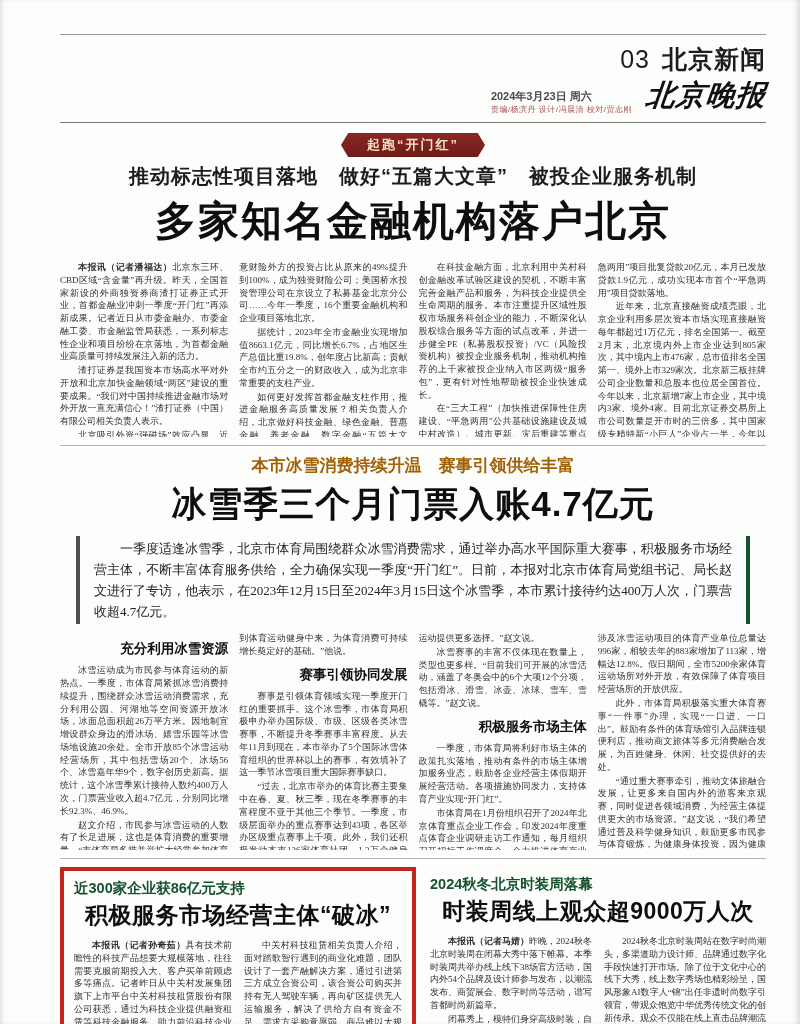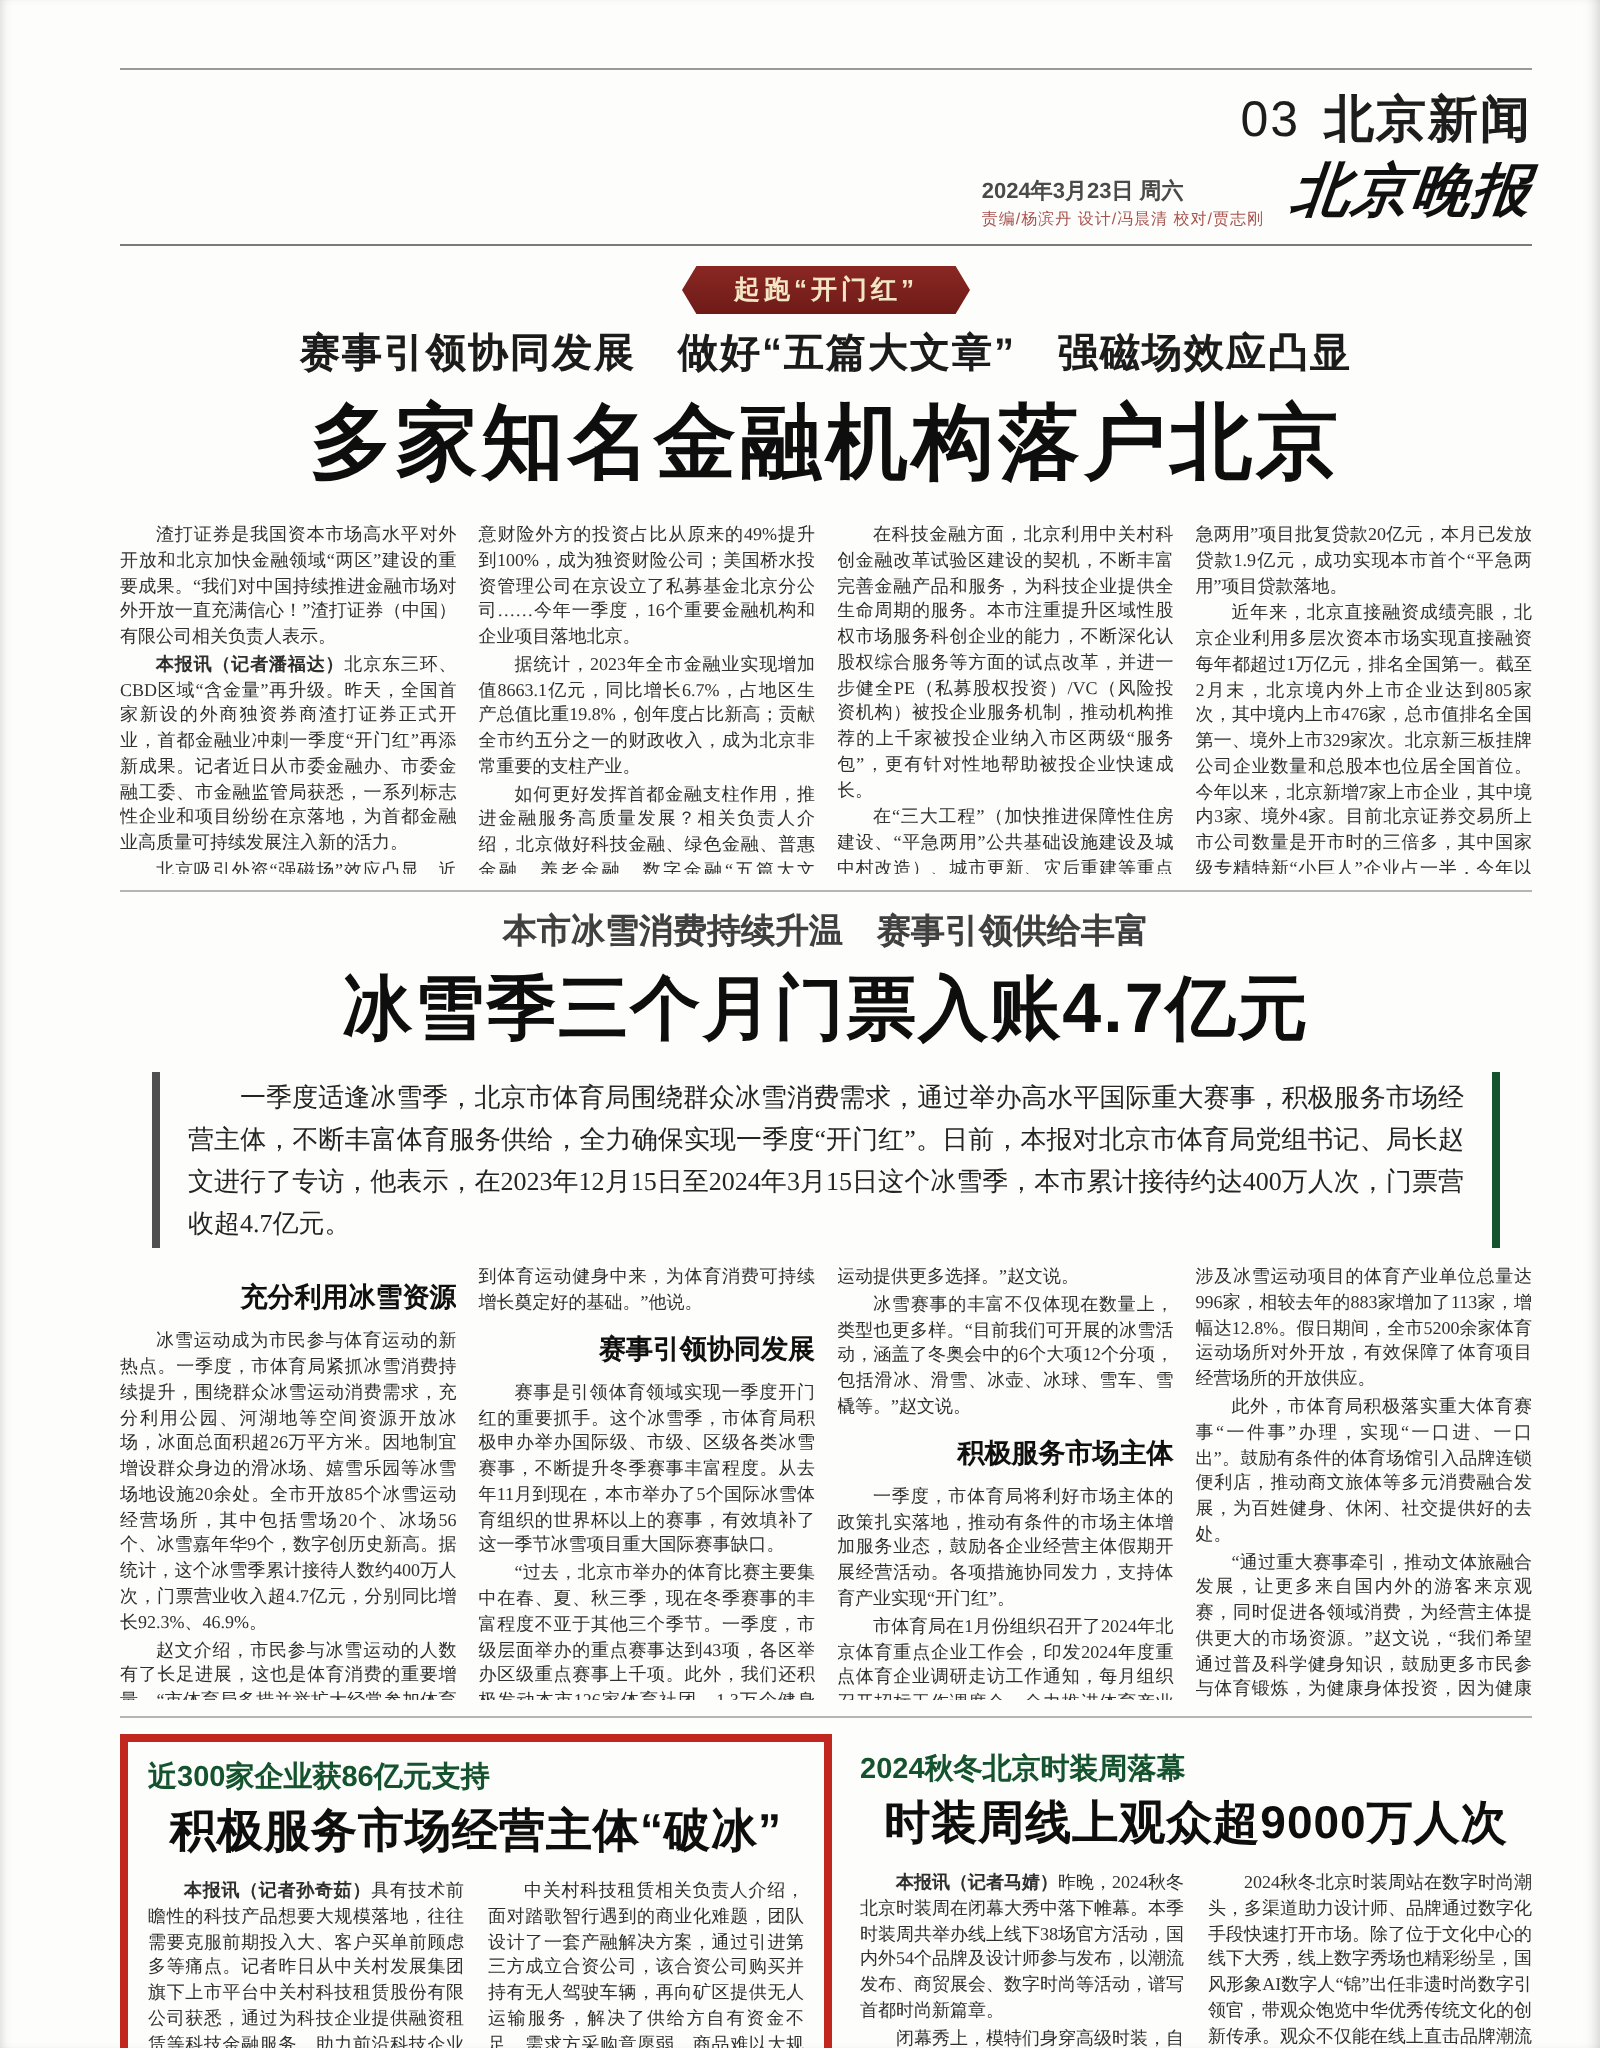--- a/index.html
+++ b/index.html
@@ -39,21 +39,21 @@
     font-family:"Liberation Sans","DejaVu Sans",sans-serif;}
   
   .badge-wrap{text-align:center;margin:2px 0 6px;}
   .badge{display:inline-block;background:linear-gradient(#8a2723,#6e1b18);color:#f3e6c4;
     font-size:13px;font-weight:800;letter-spacing:2px;padding:3px 26px;
     clip-path:polygon(0 50%,5% 0,95% 0,100% 50%,95% 100%,5% 100%);}
   .kicker-lg{text-align:center;font-size:20px;font-weight:600;color:#1c1c1c;letter-spacing:1px;margin:2px 0 4px;}
   .headline-xl{text-align:center;font-size:41px;font-weight:900;color:#0e0e0e;letter-spacing:2px;margin:0 0 12px;}
   .lead-cols{height:176px;}
   
-  .kicker-md{text-align:center;font-size:17px;font-weight:700;color:#404040;margin:4px 0 2px;}
+  .kicker-md{text-align:center;font-size:17px;font-weight:700;color:#a16207;margin:4px 0 2px;}
   .headline-lg{text-align:center;font-size:35px;font-weight:900;color:#0e0e0e;letter-spacing:1px;margin:0 0 8px;}
   .lead-quote{border-left:4px solid #4f4f4f;border-right:4px solid #14532d;
     margin:0 16px 8px;padding:2px 14px;text-align:justify;text-indent:2em;
     font-family:"Liberation Serif","DejaVu Serif",serif;font-size:13px;line-height:1.62;color:#242424;}
   .ice-cols{height:218px;}
   
   .bottom-row{display:flex;gap:14px;margin-top:4px;}
   .box-article{box-sizing:border-box;}
   .red-box{flex:0 0 356px;border:4px solid #c1271e;padding:8px 10px 8px;}
   .plain-box{flex:1 1 0;padding:8px 0 8px;}
@@ -80,26 +80,26 @@
       <div class="masthead">北京晚报</div>
     </div>
   </header>
 
   <div class="headrule"></div>
 
   <section>
     <div class="badge-wrap">
       <span class="badge">起跑“开门红”</span>
     </div>
-    <div class="kicker-lg">赛事引领协同发展　做好“五篇大文章”　强磁场效应凸显</div>
+    <div class="kicker-lg">推动标志性项目落地　做好“五篇大文章”　被投企业服务机制</div>
     <h1 class="headline-xl" style="margin-top:0;">多家知名金融机构落户北京</h1>
     <div class="cols lead-cols">
         <div class="col">
+          <p><b>本报讯（记者潘福达）</b>北京东三环、CBD区域“含金量”再升级。昨天，全国首家新设的外商独资券商渣打证券正式开业，首都金融业冲刺一季度“开门红”再添新成果。记者近日从市委金融办、市委金融工委、市金融监管局获悉，一系列标志性企业和项目纷纷在京落地，为首都金融业高质量可持续发展注入新的活力。</p>
           <p>渣打证券是我国资本市场高水平对外开放和北京加快金融领域“两区”建设的重要成果。“我们对中国持续推进金融市场对外开放一直充满信心！”渣打证券（中国）有限公司相关负责人表示。</p>
-          <p><b>本报讯（记者潘福达）</b>北京东三环、CBD区域“含金量”再升级。昨天，全国首家新设的外商独资券商渣打证券正式开业，首都金融业冲刺一季度“开门红”再添新成果。记者近日从市委金融办、市委金融工委、市金融监管局获悉，一系列标志性企业和项目纷纷在京落地，为首都金融业高质量可持续发展注入新的活力。</p>
           <p>北京吸引外资“强磁场”效应凸显，近年来引得多家标志性金融机构落户。中</p>
         </div>
         <div class="col">
           <p class="noindent">意财险外方的投资占比从原来的49%提升到100%，成为独资财险公司；美国桥水投资管理公司在京设立了私募基金北京分公司……今年一季度，16个重要金融机构和企业项目落地北京。</p>
           <p>据统计，2023年全市金融业实现增加值8663.1亿元，同比增长6.7%，占地区生产总值比重19.8%，创年度占比新高；贡献全市约五分之一的财政收入，成为北京非常重要的支柱产业。</p>
           <p>如何更好发挥首都金融支柱作用，推进金融服务高质量发展？相关负责人介绍，北京做好科技金融、绿色金融、普惠金融、养老金融、数字金融“五篇大文章”，促进金融支持实体经济。</p>
         </div>
         <div class="col">
           <p>在科技金融方面，北京利用中关村科创金融改革试验区建设的契机，不断丰富完善金融产品和服务，为科技企业提供全生命周期的服务。本市注重提升区域性股权市场服务科创企业的能力，不断深化认股权综合服务等方面的试点改革，并进一步健全PE（私募股权投资）/VC（风险投资机构）被投企业服务机制，推动机构推荐的上千家被投企业纳入市区两级“服务包”，更有针对性地帮助被投企业快速成长。</p>
           <p>在“三大工程”（加快推进保障性住房建设、“平急两用”公共基础设施建设及城中村改造）、城市更新、灾后重建等重点领域，金融部门积极引导金融机构对接重大项目融资需求。京东平谷智能产业园“平</p>

